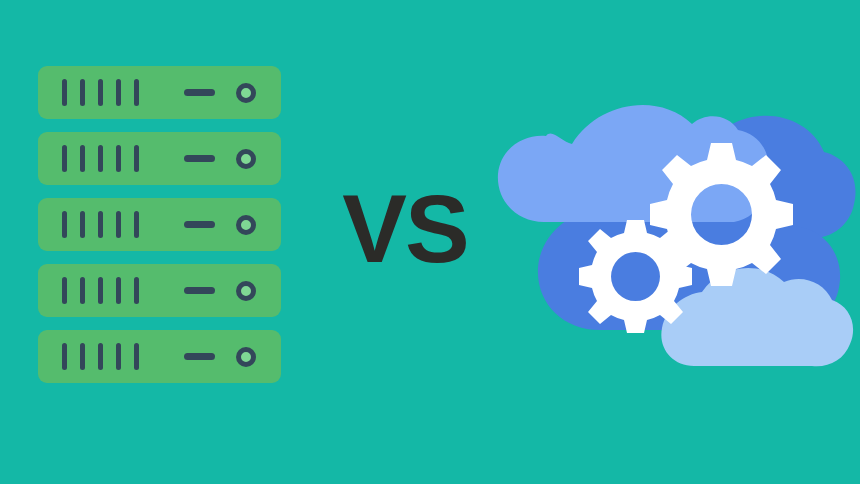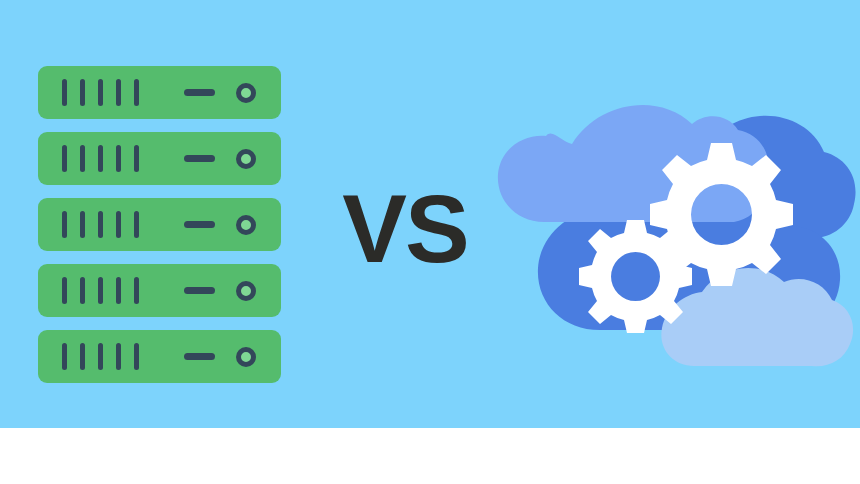--- a/index.html
+++ b/index.html
@@ -6,22 +6,22 @@
     margin: 0;
     padding: 0;
     background: #ffffff;
   }
   body {
     font-family: "Liberation Sans", sans-serif;
   }
   #stage {
     position: relative;
     width: 860px;
-    height: 428px;
-    background: #7dd3fc;
+    height: 484px;
+    background: #14b8a6;
     overflow: hidden;
   }
 
   
   #server-rack {
     position: absolute;
     left: 38px;
     top: 66px;
     width: 243px;
     height: 317px;

